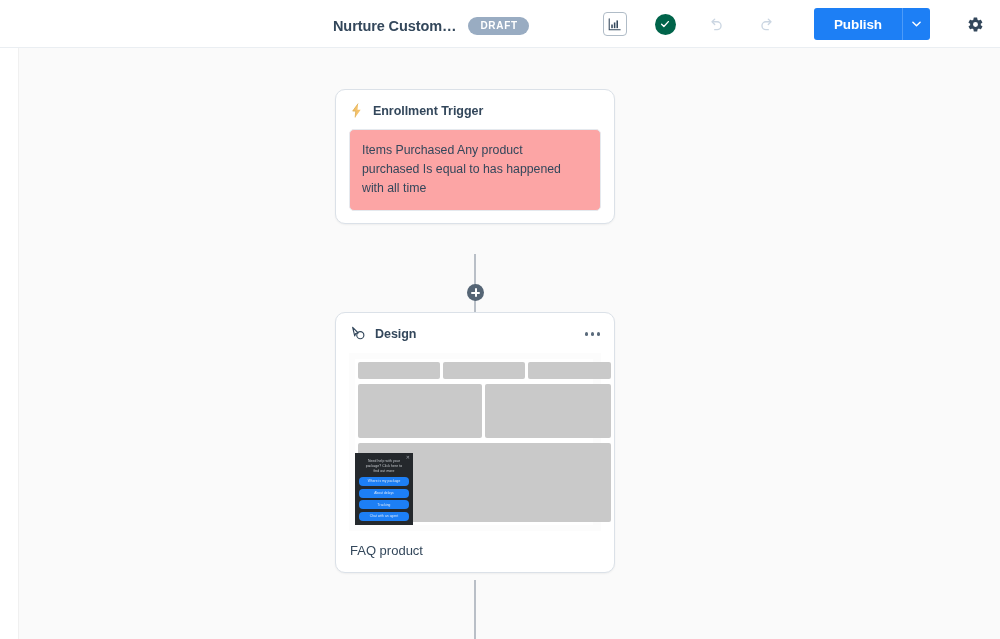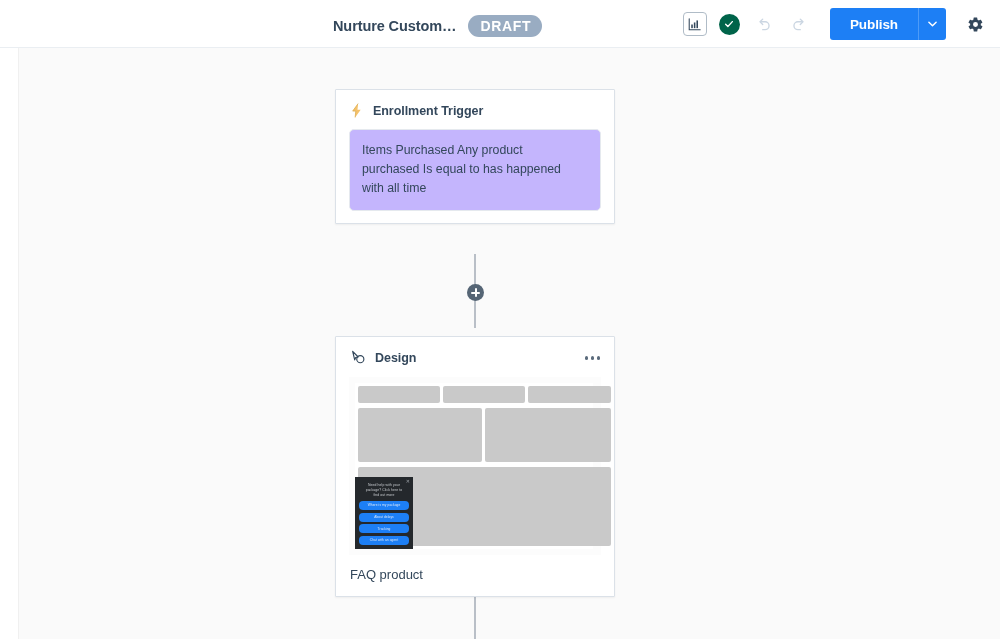--- a/index.html
+++ b/index.html
@@ -22,26 +22,26 @@
   .header-center {
     position: absolute; left: 333px; top: 0; height: 52px;
     display: flex; align-items: center; gap: 12px;
   }
   .flow-title {
     font-size: 14.5px; font-weight: bold; color: #33475b;
     letter-spacing: -0.1px; white-space: nowrap;
   }
   .draft-badge {
     background: #99acc2; color: #ffffff;
-    font-size: 14px; font-weight: bold; letter-spacing: 0.7px;
+    font-size: 10px; font-weight: bold; letter-spacing: 0.7px;
     border-radius: 11px; padding: 4px 11px 4px 12px; line-height: 1;
   }
   .header-right {
     position: absolute; right: 12px; top: 0; height: 48px;
-    display: flex; align-items: center; gap: 12px;
+    display: flex; align-items: center; gap: 28px;
   }
   .icon-box {
     width: 24px; height: 24px; border: 1px solid #b0bcc7; border-radius: 4px;
     display: flex; align-items: center; justify-content: center;
     background: #fff;
   }
   .green-check {
     width: 21px; height: 21px; border-radius: 50%; background: #00644a;
     display: flex; align-items: center; justify-content: center;
   }
@@ -91,37 +91,37 @@
   .add-node:before {
     content: ""; position: absolute; width: 9px; height: 2px; background: #fff; border-radius: 1px;
   }
   .add-node:after {
     content: ""; position: absolute; width: 2px; height: 9px; background: #fff; border-radius: 1px;
   }
 
   
   .card {
     position: absolute; background: #ffffff;
-    border: 1px solid #dbe1e8; border-radius: 1px;
+    border: 1px solid #dbe1e8; border-radius: 10px;
     box-shadow: 0 1px 2px rgba(0,0,0,0.05);
     z-index: 3;
   }
   .card-head {
     display: flex; align-items: center; gap: 9px;
     padding: 13px 14px 11px 14px;
   }
   .card-title {
     font-size: 12.5px; font-weight: bold; color: #33475b; letter-spacing: -0.05px;
   }
   .dots { margin-left: auto; display: flex; gap: 2.5px; }
   .dots span { width: 3.5px; height: 3.5px; border-radius: 50%; background: #5b6b7c; display: block; }
 
   .condition {
     margin: 0 13px 12px 13px; padding: 11px 20px 12px 12px;
-    border: 1px solid #e5e9ee; border-radius: 5px; background: #c4b5fd;
+    border: 1px solid #e5e9ee; border-radius: 5px; background: #fca5a5;
     font-size: 12.3px; line-height: 1.55; color: #33475b;
   }
 
   
   .preview-wrap {
     margin: 0 13px; padding: 6px 8px 6px 6px;
     background: #fcfcfc;
   }
   .preview {
     position: relative; width: 100%; height: 166px; background: #ffffff;
@@ -224,21 +224,21 @@
         <svg width="14" height="15" viewBox="0 0 14 16" aria-hidden="true">
           <path d="M8.2 0.6L2.4 8.6h3.3L5 15.4l5.9-8.2H7.5z" fill="#f5c26b"></path>
           <path d="M8.2 0.6L2.4 8.6h3.3L5 15.4" fill="none" stroke="#d9a94b" stroke-width="0.8" stroke-linejoin="round"></path>
         </svg>
       </span>
       <span class="card-title">Enrollment Trigger</span>
     </div>
     <div class="condition">Items Purchased Any product purchased Is equal to has happened with all time</div>
   </div>
 
-  <div class="card" style="left:316px; top:288px; width:280px;">
+  <div class="card" style="left:316px; top:264px; width:280px;">
     <div class="card-head">
       <span style="display:flex;">
         <svg width="16" height="16" viewBox="0 0 18 18" aria-hidden="true">
           <path d="M3 1.6l6.2 6.3-2.8.5-1.1 2.7z" fill="none" stroke="#33475b" stroke-width="1.3" stroke-linejoin="round"></path>
           <circle cx="11.6" cy="10.3" r="4" fill="none" stroke="#33475b" stroke-width="1.3"></circle>
         </svg>
       </span>
       <span class="card-title">Design</span>
       <span class="dots">
         <span></span>

